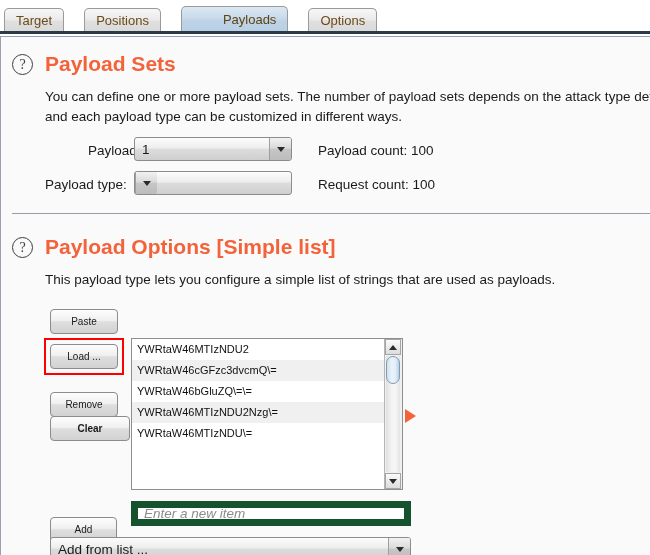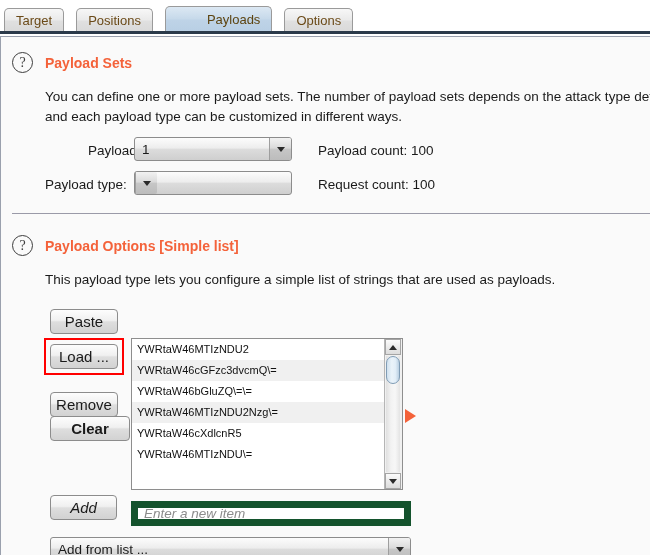--- a/index.html
+++ b/index.html
@@ -30,21 +30,21 @@
     position: absolute;
     left: 4px; top: 5px;
     height: 27px;
     display: flex;
     align-items: flex-end;
   }
   .tab {
     height: 24px;
     line-height: 24px;
     padding: 0 11px;
-    margin-right: 12px;
+    margin-right: 20px;
     font-size: 13px;
     color: #6b4a18;
     background: linear-gradient(to bottom, #f7f7f7 0%, #eaeaea 48%, #e0e0e0 52%, #d9d9d9 100%);
     border: 1px solid #9a9a9a;
     border-bottom: none;
     border-radius: 5px 5px 0 0;
     box-sizing: border-box;
     white-space: nowrap;
     cursor: default;
   }
@@ -91,21 +91,21 @@
     line-height: 19px;
     text-align: center;
     font-family: "Liberation Serif", serif;
     box-sizing: border-box;
     flex: 0 0 auto;
   }
   .section-title {
     margin-left: 12px;
     color: #f4623a;
     font-weight: bold;
-    font-size: 14px;
+    font-size: 21px;
     white-space: nowrap;
   }
   .desc {
     position: absolute;
     color: #1a1a1a;
     font-size: 13.5px;
     line-height: 20px;
     white-space: nowrap;
   }
 
@@ -159,21 +159,21 @@
     border-top: 5px solid #2a2a2a;
   }
 
   
   .btn {
     position: absolute;
     box-sizing: border-box;
     border: 1px solid #8c8c8c;
     border-radius: 4px;
     background: linear-gradient(to bottom, #fdfdfd 0%, #f0f0f0 45%, #dedede 52%, #d2d2d2 100%);
-    font-size: 15px;
+    font-size: 10px;
     color: #1a1a1a;
     text-align: center;
     cursor: default;
     display: flex;
     align-items: center;
     justify-content: center;
     white-space: nowrap;
   }
 
   .highlight-box {
@@ -337,39 +337,38 @@
   <div class="highlight-box" style="left:43px; top:301px; width:80px; height:37px;"></div>
   <div class="btn" style="left:49px; top:343px; width:68px; height:25px;margin-top:12px;">Remove</div>
   <div class="btn" style="left:49px; top:379px; width:80px; height:25px;font-weight:bold;">Clear</div>
 
   <div class="listbox" style="left:130px; top:301px; width:272px; height:152px;">
     <div class="list-items" id="list-items">
         <div class="list-row">YWRtaW46MTIzNDU2</div>
         <div class="list-row alt">YWRtaW46cGFzc3dvcmQ\=</div>
         <div class="list-row">YWRtaW46bGluZQ\=\=</div>
         <div class="list-row alt">YWRtaW46MTIzNDU2Nzg\=</div>
-        <div class="list-row">YWRtaW46cXdlcnR5</div>
         <div class="list-row">YWRtaW46MTIzNDU\=</div>
       </div>
     <div class="scrollbar">
       <div class="sb-btn sb-up">
           <span class="tri-up"></span>
         </div>
       <div class="sb-track">
         <div class="sb-thumb"></div>
       </div>
       <div class="sb-btn sb-down">
           <span class="tri-down"></span>
         </div>
     </div>
   </div>
 
   <div class="orange-marker" style="left:404px; top:372px;"></div>
 
-  <div class="btn" style="left:49px; top:458px; width:67px; height:25px;font-style:italic;">Add</div>
+  <div class="btn" style="left:49px; top:480px; width:67px; height:25px;">Add</div>
   <input class="textinput" style="left: 130px; top: 464px; width: 280px; height: 25px;" placeholder="Enter a new item">
 
   <div class="combo" style="left:49px; top:500px; width:361px; height:24px;">
     <div class="combo-text">Add from list ...</div>
     <div class="combo-arrowbox">
         <span class="caret-down"></span>
       </div>
   </div>
 
 </div>

